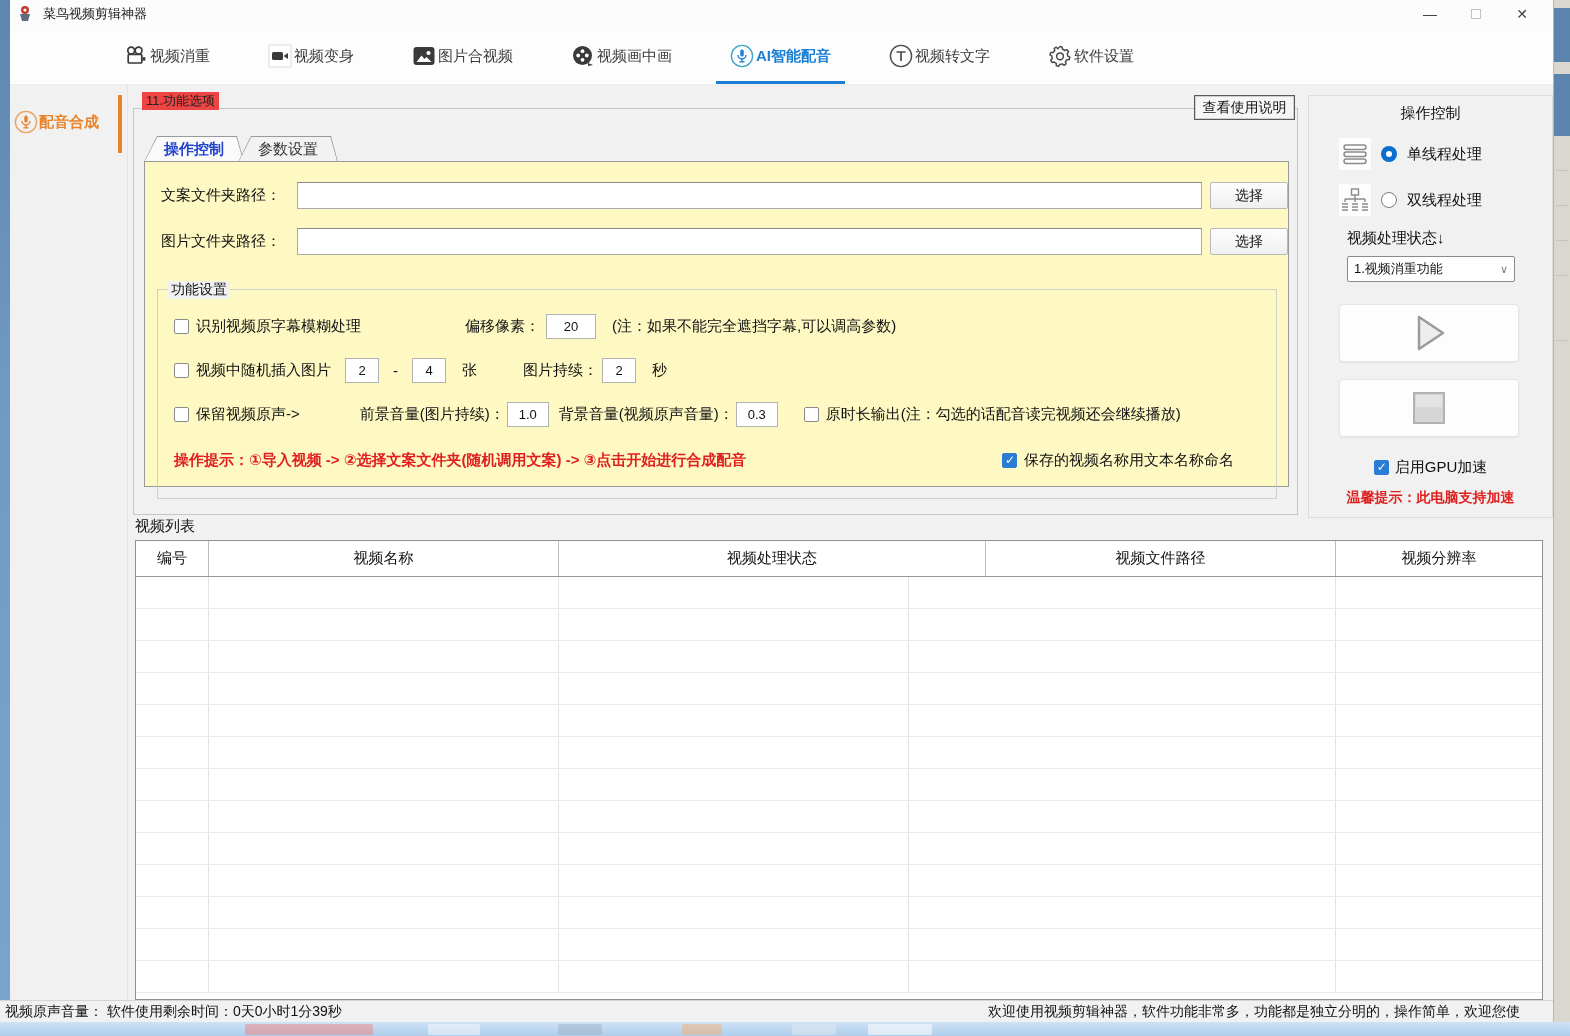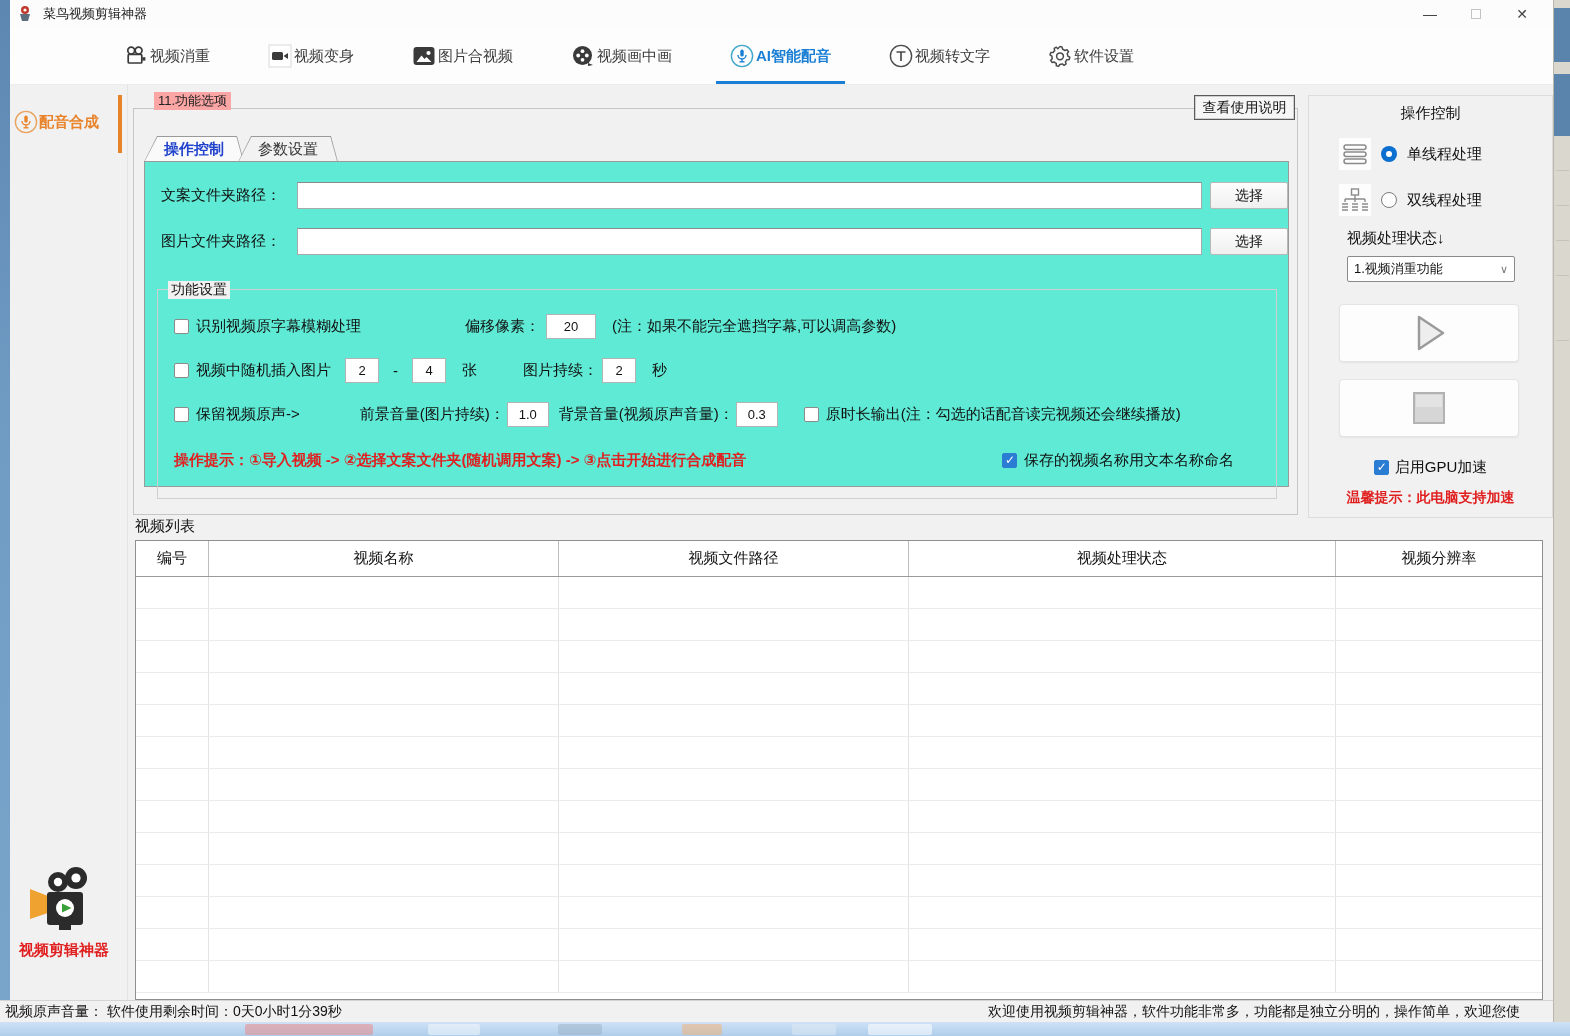--- a/index.html
+++ b/index.html
@@ -38,34 +38,34 @@
 
   
   #sidebar { position:absolute; left:0; top:85px; width:128px; height:915px; background:#f1f1f1; border-right:1px solid #e4e4e4; }
   #sidebar-item { position:absolute; left:14px; top:25px; display:flex; align-items:center; gap:1px; color:#e8832a; font-weight:bold; font-size:15px; }
   #sidebar-indicator { position:absolute; right:5px; top:10px; width:4px; height:58px; background:#e8832a; }
   #logo-box { position:absolute; left:0; bottom:40px; width:128px; text-align:center; }
   #logo-label { margin-top:4px; color:#e02020; font-weight:bold; font-size:15px; }
 
   
   #groupbox { position:absolute; left:133px; top:108px; width:1165px; height:407px; border:1px solid #c6c6c6; }
-  #group-title { position:absolute; left:20px; top:-17px; background:#fca5a5; padding:0 4px; font-size:13px; color:#222; }
+  #group-title { position:absolute; left:8px; top:-17px; background:#ef4444; padding:0 4px; font-size:13px; color:#222; }
   #help-btn { position:absolute; right:2px; top:-14px; width:101px; height:25px; background:#f6f6f6; border:1px solid #5a5a5a; box-shadow:0 0 0 1px #cfcfcf inset; font-size:14px; color:#111; display:flex; align-items:center; justify-content:center; }
 
   
   #inner-tabs { position:absolute; left:10px; top:27px; height:26px; display:flex; }
   .itab { position:relative; height:26px; padding:0 4px; margin-right:-6px; }
   .itab .shape-outer { position:absolute; inset:0; background:#9a9a9a; clip-path:polygon(13px 0, calc(100% - 7px) 0, 100% 100%, 0 100%); }
   .itab .shape-inner { position:absolute; inset:1px; background:#f2f2f2; clip-path:polygon(12.4px 0, calc(100% - 6.6px) 0, 100% 100%, 0 100%); }
   .itab.active .shape-inner { background:#fafafa; }
   .itab .itab-label { position:relative; z-index:2; display:flex; align-items:center; justify-content:center; height:100%; padding:0 16px; font-size:15px; color:#333; }
   .itab.active .itab-label { color:#2244cc; font-weight:bold; }
 
   
-  #tab-pane { position:absolute; left:10px; top:52px; width:1145px; height:326px; border:1px solid #9a9a9a; background:#5eead4; }
+  #tab-pane { position:absolute; left:10px; top:52px; width:1145px; height:326px; border:1px solid #9a9a9a; background:#fef9c3; }
   .path-row { position:absolute; left:16px; display:flex; align-items:center; }
   .path-label { width:136px; font-size:15px; color:#111; }
   .path-input { width:905px; height:27px; background:#fff; border:1px solid #a9a9a9; border-top-color:#8a8a8a; outline:none; font-size:13px; padding:0 4px; }
   .sel-btn { margin-left:8px; width:78px; height:27px; background:linear-gradient(180deg,#fdfdfd,#f0f0f0); border:1px solid #b9b9b9; font-size:14px; color:#111; display:flex; align-items:center; justify-content:center; border-radius:2px; }
 
   
   #fieldset { position:absolute; left:12px; top:127px; width:1120px; height:210px; border:1px solid #cfcfcf; }
   #fieldset-label { position:absolute; left:10px; top:-9px; background:#f1f1f1; padding:0 3px; font-size:14px; color:#111; }
   .fs-row { position:absolute; left:16px; right:10px; height:28px; display:flex; align-items:center; font-size:15px; color:#111; }
   .cb { width:15px; height:15px; border:1px solid #8b8b8b; background:#fff; border-radius:2px; flex:none; }
@@ -197,34 +197,20 @@
         <svg width="24" height="24" viewBox="0 0 24 24">
           <circle cx="12" cy="12" r="10.6" fill="none" stroke="#e8a35f" stroke-width="1.4"></circle>
           <rect x="10.3" y="5.6" width="3.4" height="7" rx="1.7" fill="#e8832a"></rect>
           <path d="M8 11 a4 4 0 0 0 8 0" fill="none" stroke="#e8832a" stroke-width="1.4"></path>
           <line x1="12" y1="15.2" x2="12" y2="17.4" stroke="#e8832a" stroke-width="1.4"></line>
           <line x1="9.5" y1="17.8" x2="14.5" y2="17.8" stroke="#e8832a" stroke-width="1.4"></line>
         </svg>
         <span>配音合成</span>
       </div>
       <div id="sidebar-indicator"></div>
-      <div id="logo-box">
-        <svg width="76" height="66" viewBox="0 0 76 66">
-          <path d="M4 22 L22 29 L22 46 L4 52 Z" fill="#f0a231"></path>
-          <rect x="21" y="25" width="36" height="33" rx="3" fill="#2b2b2b"></rect>
-          <circle cx="32" cy="15" r="10" fill="#2b2b2b"></circle>
-          <circle cx="32" cy="15" r="4.2" fill="#fff"></circle>
-          <circle cx="50" cy="11" r="11" fill="#2b2b2b"></circle>
-          <circle cx="50" cy="11" r="4.6" fill="#fff"></circle>
-          <circle cx="39" cy="41" r="9" fill="#fff"></circle>
-          <path d="M36 36.5 L45.5 41 L36 45.5 Z" fill="#3aa03a"></path>
-          <rect x="33" y="58" width="12" height="5" fill="#2b2b2b"></rect>
-        </svg>
-        <div id="logo-label">视频剪辑神器</div>
-      </div>
     </div>
 
     <div id="groupbox">
       <span id="group-title">11.功能选项</span>
       <div id="help-btn">查看使用说明</div>
 
       <div id="inner-tabs">
         <div class="itab active">
           <div class="shape-outer"></div>
           <div class="shape-inner"></div>
@@ -346,22 +332,22 @@
         <span>启用GPU加速</span>
       </div>
       <div id="gpu-hint" class="red-text">温馨提示：此电脑支持加速</div>
     </div>
 
     <div id="list-title">视频列表</div>
     <div id="video-table">
       <div id="thead">
         <div class="hcell" style="width:73px;">编号</div>
         <div class="hcell" style="width:350px;">视频名称</div>
+        <div class="hcell" style="width:427px;">视频处理状态</div>
         <div class="hcell" style="width:350px;">视频文件路径</div>
-        <div class="hcell" style="width:427px;">视频处理状态</div>
         <div class="hcell" style="flex:1;">视频分辨率</div>
       </div>
       <div id="tbody">
           <div class="trow">
             <div class="tcell" style="width: 73px;"></div>
             <div class="tcell" style="width: 350px;"></div>
             <div class="tcell" style="width: 350px;"></div>
             <div class="tcell" style="width: 427px;"></div>
             <div class="tcell" style="flex: 1 1 0%;"></div>
           </div>

